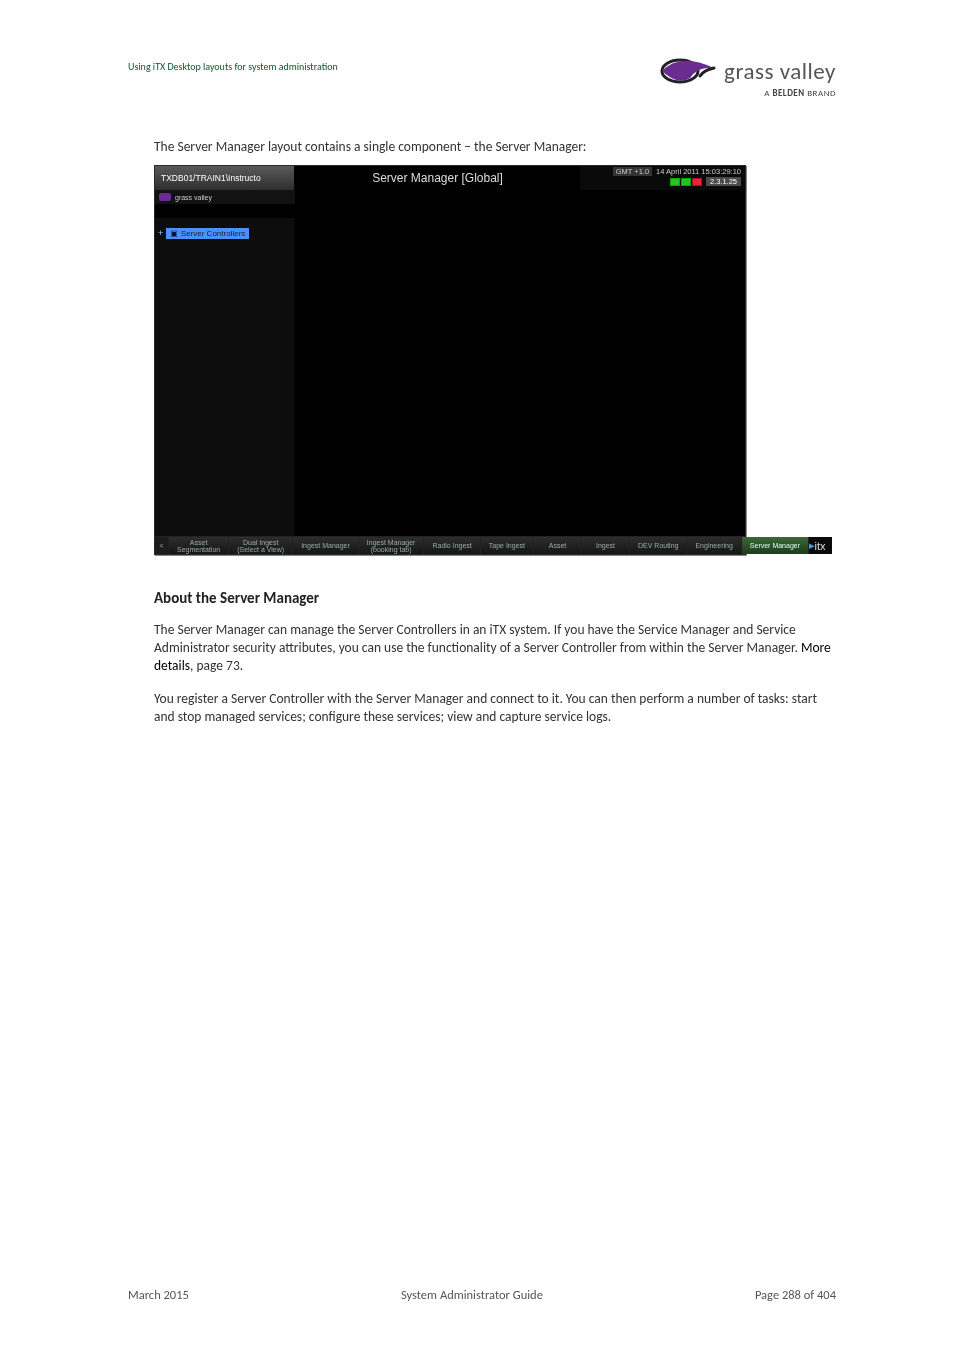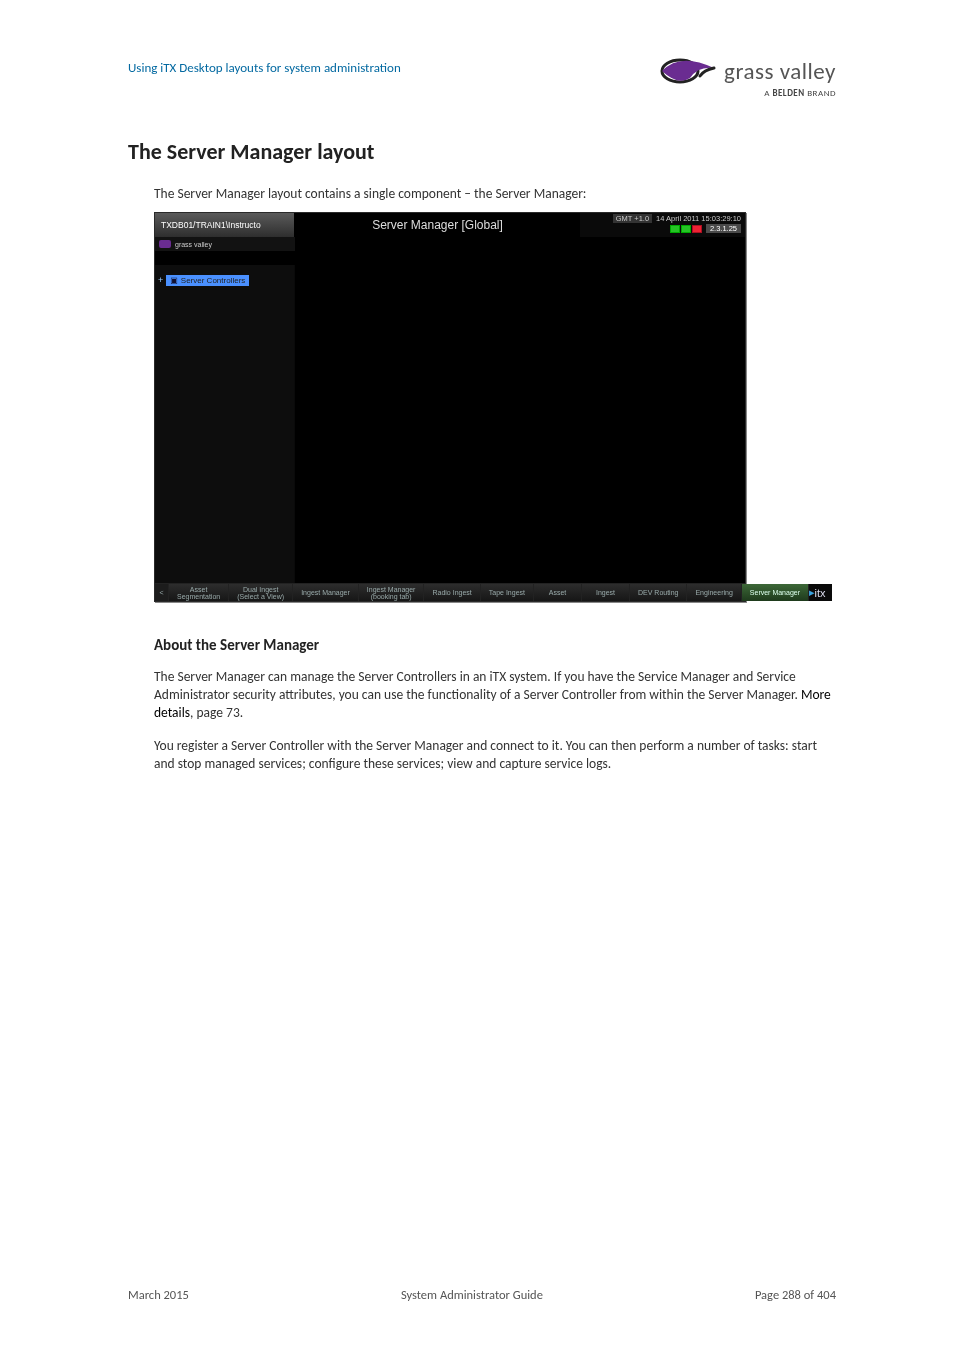--- a/index.html
+++ b/index.html
@@ -1,21 +1,21 @@
 <!DOCTYPE html>
 <html><head>
 <meta charset="utf-8">
 <style>
   * { box-sizing: border-box; margin: 0; padding: 0; }
   html, body { width: 954px; height: 1350px; background: #fff; font-family: "Calibri", "Segoe UI", Arial, sans-serif; color: #333; }
   .page { position: relative; width: 954px; height: 1350px; padding: 56px 118px 50px 128px; }
 
   
   .hdr { display: flex; justify-content: space-between; align-items: flex-start; margin-bottom: 40px; }
-  .hdr-left { font-size: 13px; color: #0369a1; padding-top: 4px; }
+  .hdr-left { font-size: 10px; color: #14532d; padding-top: 4px; }
   .logo-wrap { display: flex; flex-direction: column; align-items: flex-end; }
   .logo { display:flex; align-items:center; gap:6px; }
   .logo-mark {
     width: 58px; height: 30px; position: relative;
   }
   .logo-mark svg { width:100%; height:100%; }
   .logo-text { font-size: 23px; letter-spacing: 0.5px; color:#555; font-weight:400; }
   .belden { font-size: 9px; letter-spacing: 0.5px; color:#444; margin-top:1px; }
   .belden strong { font-weight:700; }
 
@@ -115,21 +115,20 @@
           </svg>
         </div>
         <span class="logo-text">grass valley</span>
       </div>
       <div class="belden">
         <span>A </span><strong>BELDEN</strong><span> BRAND</span>
       </div>
     </div>
   </div>
 
-  <h1>The Server Manager layout</h1>
 
   <div class="body-col">
     <p class="lead">The Server Manager layout contains a single component – the Server Manager:</p>
 
     <div class="shot">
       <div class="shot-top">
         <div class="top-left">TXDB01/TRAIN1\Instructo</div>
         <div class="top-center">Server Manager [Global]</div>
         <div class="top-right">
           <div class="dateline">

